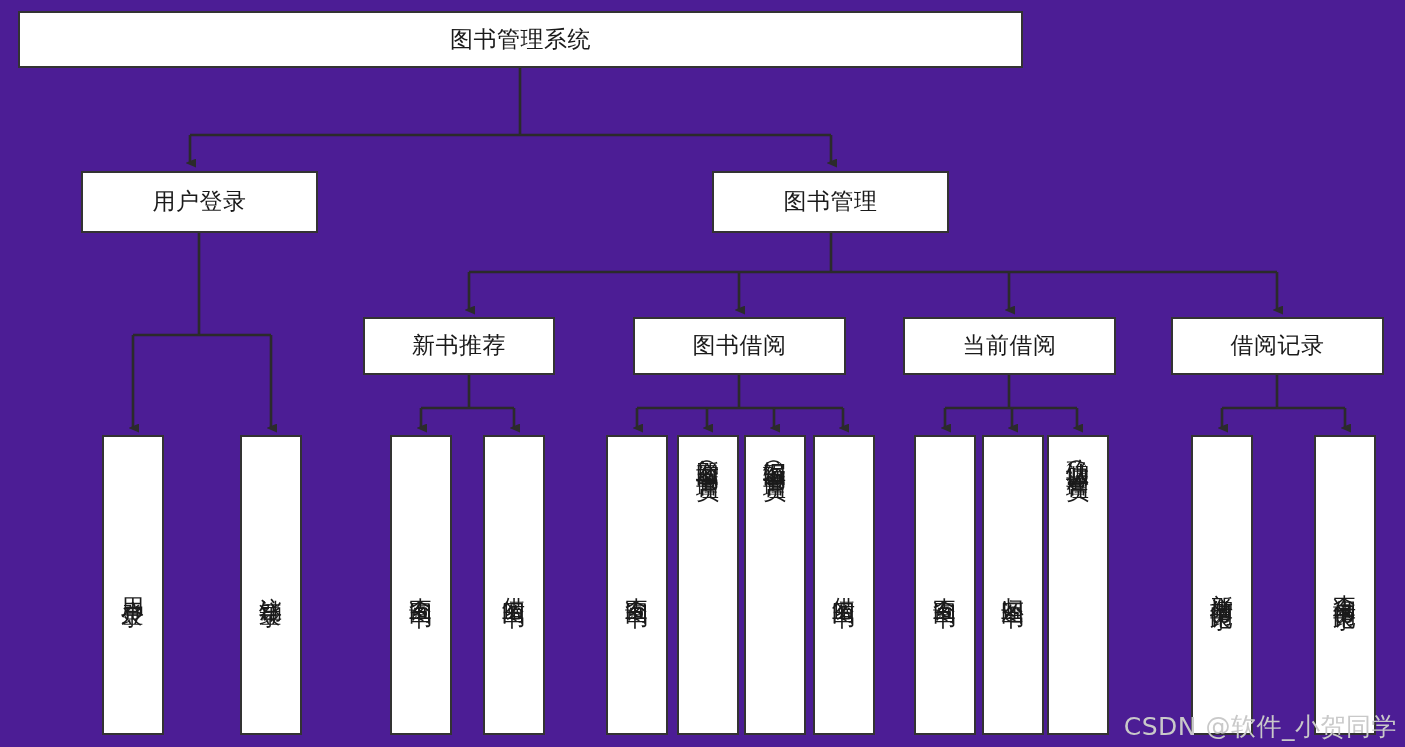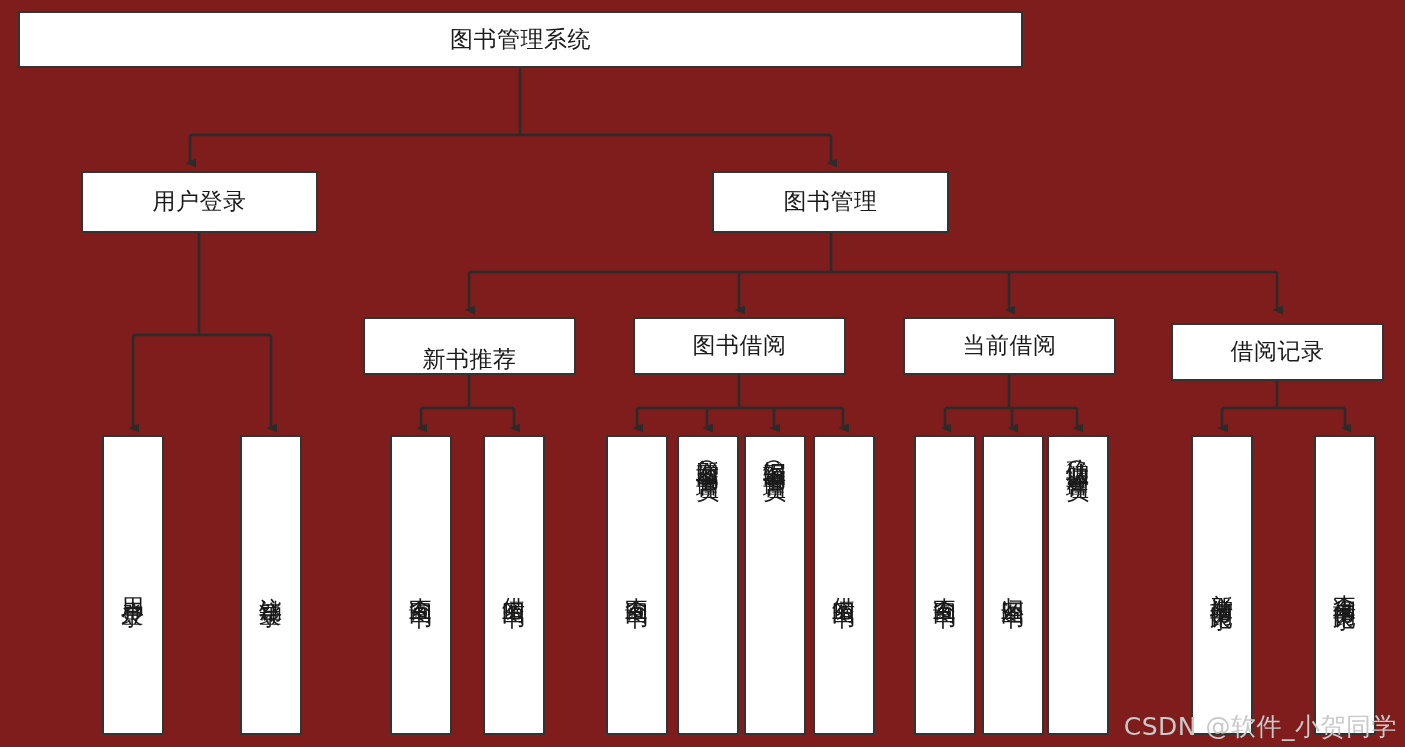--- a/index.html
+++ b/index.html
@@ -8,21 +8,21 @@
     padding: 0;
     background: #ffffff;
   }
   body {
     font-family: "DejaVu Sans", "Liberation Sans", sans-serif;
   }
   #diagram {
     position: relative;
     width: 1405px;
     height: 747px;
-    background: #7f1d1d;
+    background: #4c1d95;
     overflow: hidden;
   }
   svg#connectors {
     position: absolute;
     left: 0;
     top: 0;
     width: 1405px;
     height: 747px;
     pointer-events: none;
   }
@@ -131,30 +131,30 @@
     <span class="node-label">图书管理系统</span>
   </div>
 
   <div class="node" style="left:81px; top:171px; width:237px; height:62px;">
     <span class="node-label">用户登录</span>
   </div>
   <div class="node" style="left:712px; top:171px; width:237px; height:62px;text-align:center;">
     <span class="node-label">图书管理</span>
   </div>
 
-  <div class="node" style="left:363px; top:317px; width:213px; height:58px;align-items:flex-end;">
+  <div class="node" style="left:363px; top:317px; width:192px; height:58px;">
     <span class="node-label">新书推荐</span>
   </div>
   <div class="node" style="left:903px; top:317px; width:213px; height:58px;">
     <span class="node-label">当前借阅</span>
   </div>
   <div class="node" style="left:633px; top:317px; width:213px; height:58px;">
     <span class="node-label">图书借阅</span>
   </div>
-  <div class="node" style="left:1171px; top:317px; width:213px; height:58px;margin-top:6px;">
+  <div class="node" style="left:1171px; top:317px; width:213px; height:58px;">
     <span class="node-label">借阅记录</span>
   </div>
 
   <div class="node vertical centered" style="left:102px; top:435px; width:62px; height:300px;">
     <span class="node-label">用户登录</span>
   </div>
   <div class="node vertical centered" style="left:240px; top:435px; width:62px; height:300px;">
     <span class="node-label">注销登录</span>
   </div>
 

